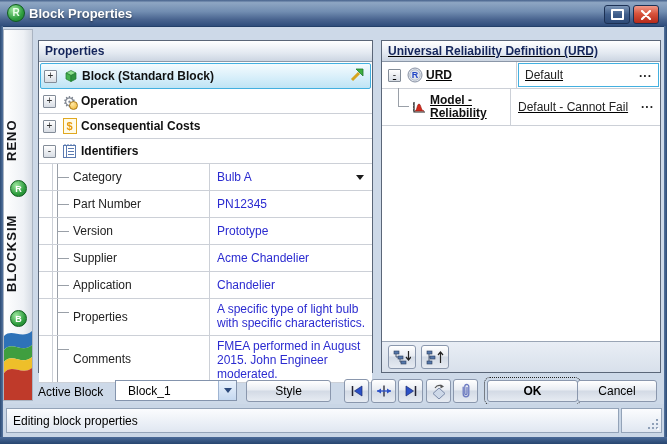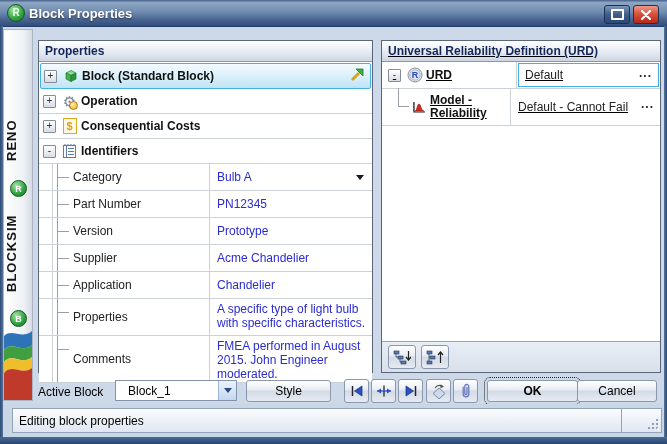--- a/index.html
+++ b/index.html
@@ -108,21 +108,21 @@
   .push-btn{position:absolute;top:380px;height:22px;border:1px solid #8a97ad;border-radius:3px;
     background:linear-gradient(180deg,#ffffff,#e8ecf2 45%,#d3dae5 50%,#e6ebf2);
     font-size:12px;color:#000;display:flex;align-items:center;justify-content:center;
     box-sizing:border-box;cursor:default;font-family:"Liberation Sans",sans-serif;}
   .icon-btn{position:absolute;top:379px;width:25px;height:24px;border:1px solid #8a97ad;border-radius:3px;
     background:linear-gradient(180deg,#ffffff,#e8ecf2 45%,#d3dae5 50%,#e6ebf2);
     display:flex;align-items:center;justify-content:center;box-sizing:border-box;cursor:default;}
   #ok-btn{outline:1px dotted #222;outline-offset:2px;}
   
   .statusbar{position:absolute;left:3px;right:3px;top:404px;height:33px;background:#c9d6e6;}
-  .status-panel{position:absolute;left:9px;top:4px;width:613px;height:25px;
+  .status-panel{position:absolute;left:3px;top:4px;width:613px;height:25px;
     border:1px solid #93a3b8;background:linear-gradient(180deg,#fbfcfe,#e0e7f1);
     display:flex;align-items:center;padding-left:6px;box-sizing:border-box;font-size:12px;color:#000;}
   .status-grip-panel{position:absolute;right:2px;top:4px;width:41px;height:25px;
     border:1px solid #93a3b8;background:linear-gradient(180deg,#fbfcfe,#e0e7f1);box-sizing:border-box;}
   .grip{position:absolute;right:1px;bottom:1px;}
 </style>
 </head>
 <body>
 
 <div id="window">

